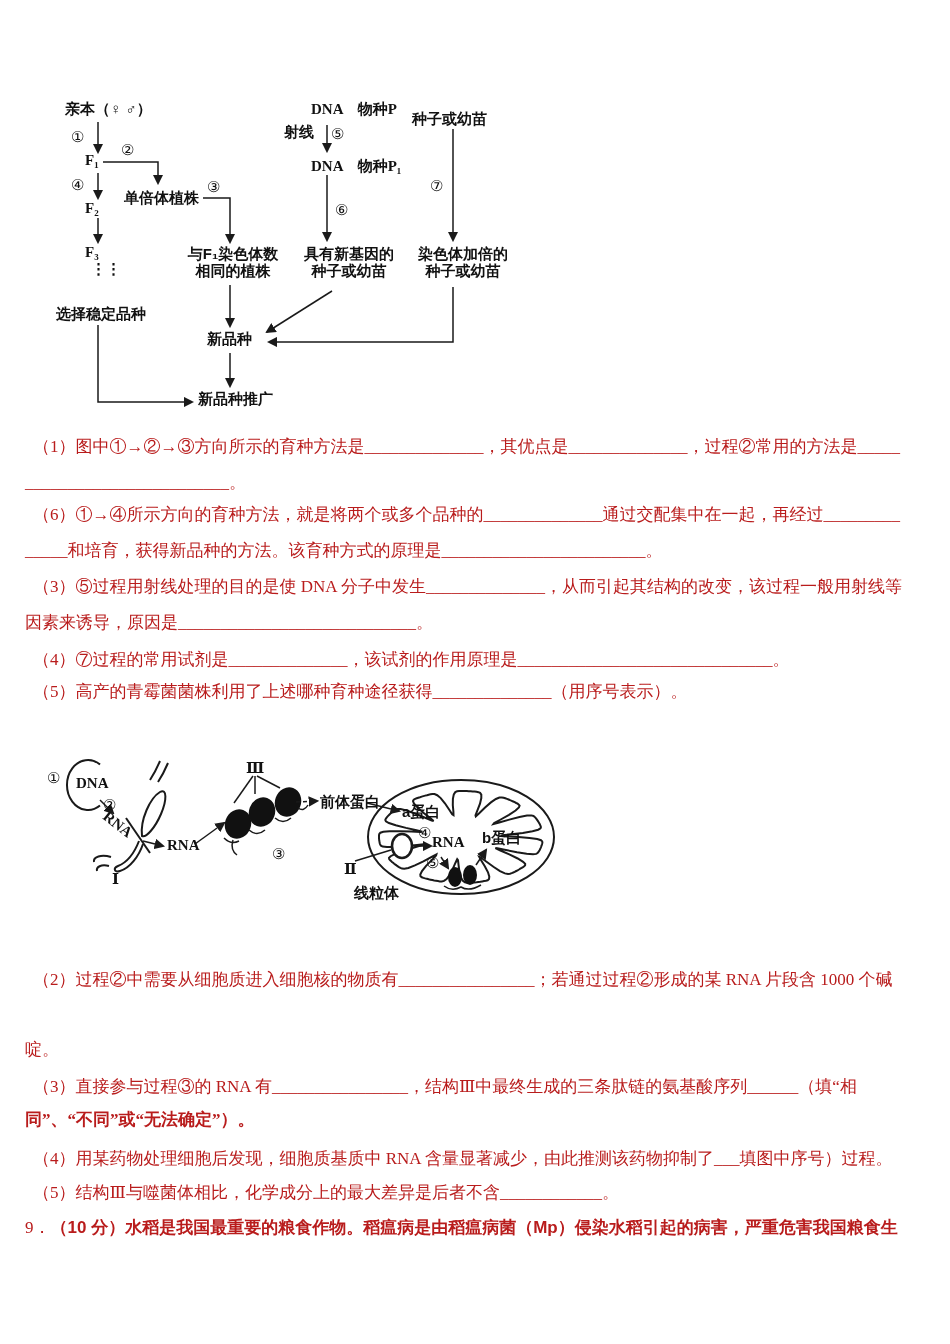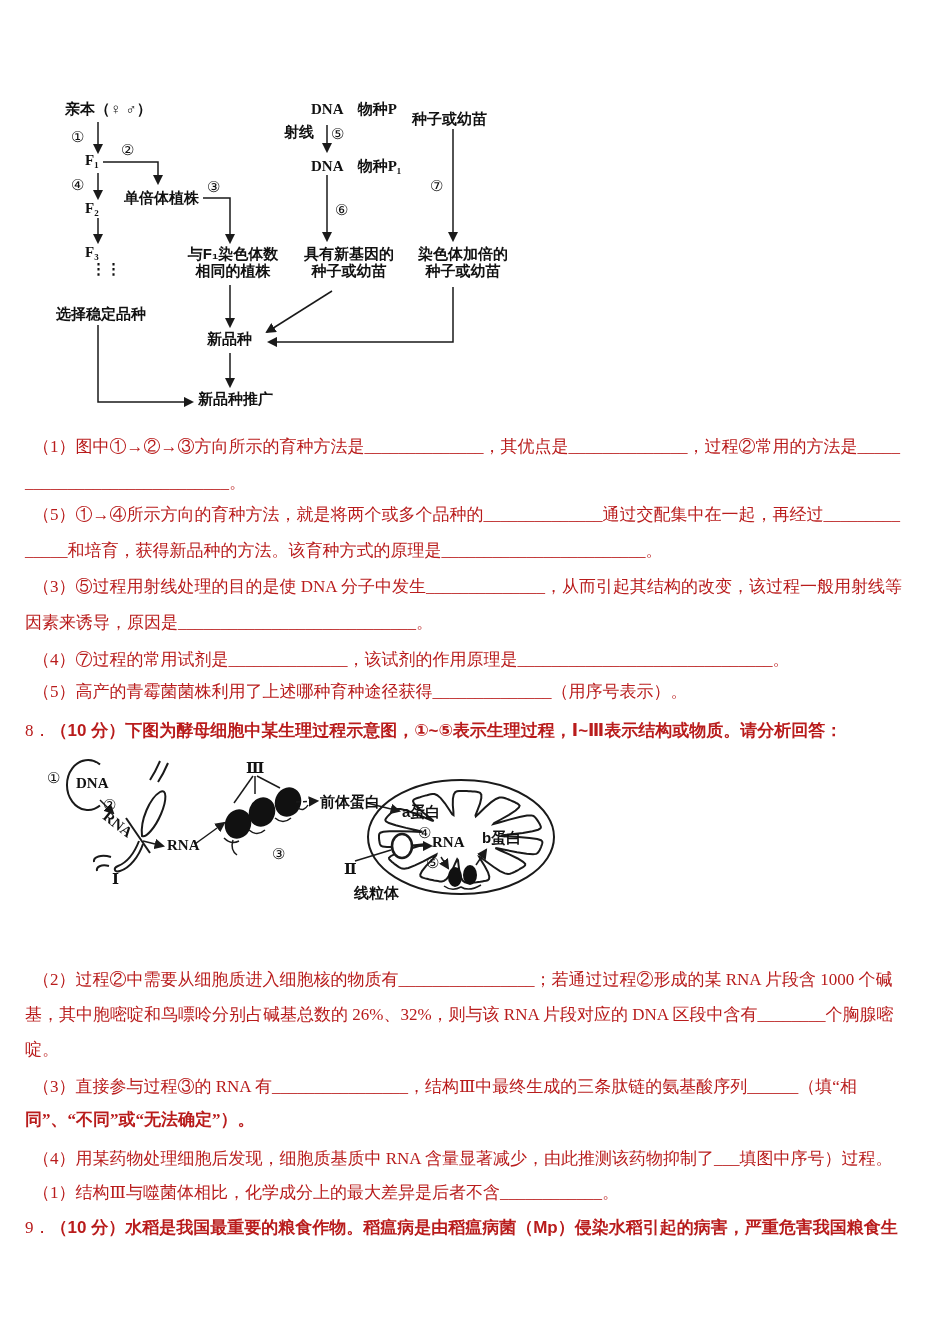--- a/index.html
+++ b/index.html
@@ -83,30 +83,27 @@
     <span class="dl" style="left:357px;top:15px;">种子或幼苗</span>
     <span class="dl cnum" style="left:375px;top:82px;">⑦</span>
     <div class="dl blk" style="left:352px;top:150px;width:112px;">
       <div>染色体加倍的</div>
       <div>种子或幼苗</div>
     </div>
   </div>
 
   <div class="line" style="top:437px;">（1）图中①→②→③方向所示的育种方法是______________，其优点是______________，过程②常用的方法是_____</div>
   <div class="line cont" style="top:473px;">________________________。</div>
-  <div class="line" style="top:505px;">（5）①→④所示方向的育种方法，就是将两个或多个品种的______________通过交配集中在一起，再经过_________</div>
+  <div class="line" style="top:505px;">（6）①→④所示方向的育种方法，就是将两个或多个品种的______________通过交配集中在一起，再经过_________</div>
   <div class="line cont" style="top:541px;">_____和培育，获得新品种的方法。该育种方式的原理是________________________。</div>
   <div class="line" style="top:577px;">（3）⑤过程用射线处理的目的是使 DNA 分子中发生______________，从而引起其结构的改变，该过程一般用射线等</div>
   <div class="line cont" style="top:613px;">因素来诱导，原因是____________________________。</div>
   <div class="line" style="top:650px;">（4）⑦过程的常用试剂是______________，该试剂的作用原理是______________________________。</div>
   <div class="line" style="top:682px;">（5）高产的青霉菌菌株利用了上述哪种育种途径获得______________（用序号表示）。</div>
 
-  <div class="line cont" style="top:721px;">
-    <span class="stem-num">8．</span><span class="stem">（10 分）下图为酵母细胞中某生理过程示意图，①~⑤表示生理过程，Ⅰ~Ⅲ表示结构或物质。请分析回答：</span>
-  </div>
 
   <div class="diag" style="left:40px;top:758px;width:630px;height:165px;">
     <svg width="630" height="165" viewBox="0 0 630 165">
       <defs>
         <marker id="m2" viewBox="0 0 10 10" refX="8" refY="5" markerWidth="7" markerHeight="7" orient="auto-start-reverse">
           <path d="M0,0L10,5L0,10z"></path>
         </marker>
       </defs>
 
       <path class="thick" d="M60,47.5 A21,25 0 1 1 60,6.5"></path>
@@ -169,24 +166,23 @@
     <span class="dl" style="left:362px;top:45px;">a蛋白</span>
     <span class="dl cnum" style="left:378px;top:66px;">④</span>
     <span class="dl lat" style="left:392px;top:76px;">RNA</span>
     <span class="dl cnum" style="left:386px;top:96px;">⑤</span>
     <span class="dl" style="left:442px;top:71px;">b蛋白</span>
     <span class="dl lat" style="left:304px;top:102px;">Ⅱ</span>
     <span class="dl" style="left:314px;top:126px;">线粒体</span>
   </div>
 
   <div class="line" style="top:970px;">（2）过程②中需要从细胞质进入细胞核的物质有________________；若通过过程②形成的某 RNA 片段含 1000 个碱</div>
-  <div class="line cont" style="top:1005px;">基，其中胞嘧啶和鸟嘌呤分别占碱基总数的 26%、32%，则与该 RNA 片段对应的 DNA 区段中含有________个胸腺嘧</div>
   <div class="line cont" style="top:1040px;">啶。</div>
   <div class="line" style="top:1077px;">（3）直接参与过程③的 RNA 有________________，结构Ⅲ中最终生成的三条肽链的氨基酸序列______（填“相</div>
   <div class="line cont" style="top:1110px;font-weight:bold;">同”、“不同”或“无法确定”）。</div>
   <div class="line" style="top:1149px;">（4）用某药物处理细胞后发现，细胞质基质中 RNA 含量显著减少，由此推测该药物抑制了___填图中序号）过程。</div>
-  <div class="line" style="top:1183px;">（1）结构Ⅲ与噬菌体相比，化学成分上的最大差异是后者不含____________。</div>
+  <div class="line" style="top:1183px;">（5）结构Ⅲ与噬菌体相比，化学成分上的最大差异是后者不含____________。</div>
 
   <div class="line cont" style="top:1218px;">
     <span class="stem-num">9．</span><span class="stem">（10 分）水稻是我国最重要的粮食作物。稻瘟病是由稻瘟病菌（Mp）侵染水稻引起的病害，严重危害我国粮食生</span>
   </div>
 
 </div>
 
 </body></html>

